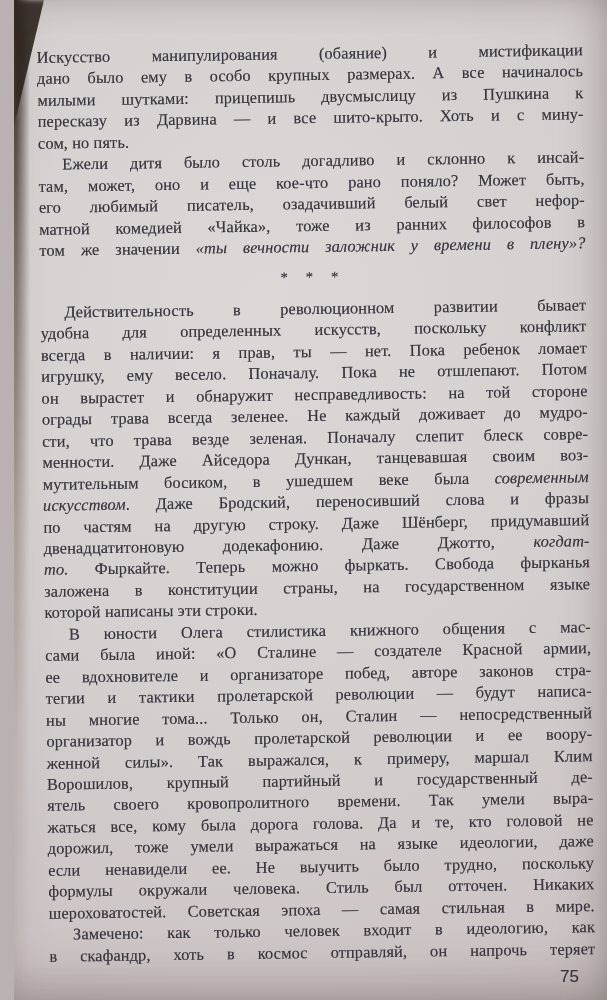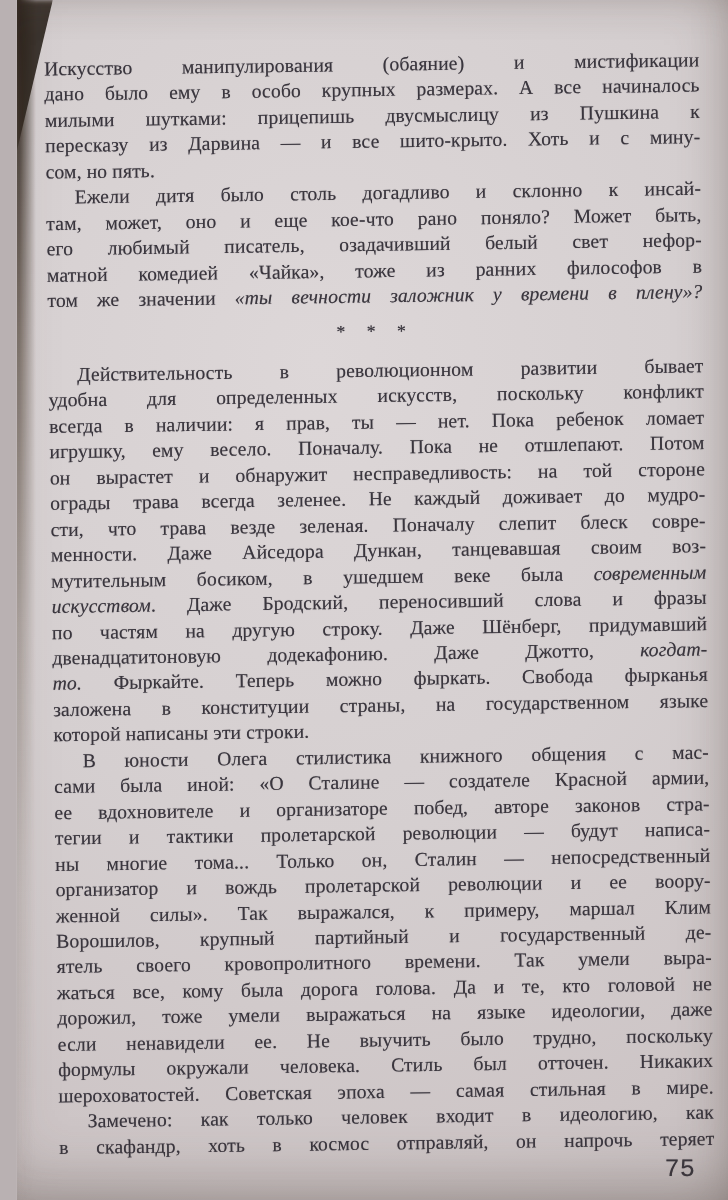--- a/index.html
+++ b/index.html
@@ -50,22 +50,22 @@
   .line.end{text-align-last:left;}
   .line.indent{text-indent:24px;}
   .it{font-style:italic;}
   .separator{
     margin:9px 0 10px;
     text-align:center;text-align-last:center;
     letter-spacing:7px;font-size:15px;
   }
   .page-number{
     position:absolute;right:34px;bottom:13px;z-index:3;
-    color:var(--ink);font-size:21px;
-    font-family:Liberation Mono, monospace;
+    color:var(--ink);font-size:17px;
+    font-family:Liberation Sans, sans-serif;
     text-shadow:0 0 .6px rgba(56,52,60,.5);
   }
 </style>
 </head>
 <body>
 
 <div class="photo">
   <div class="corner-shadow"></div>
   <div class="left-edge"></div>
   <div class="text-column">

